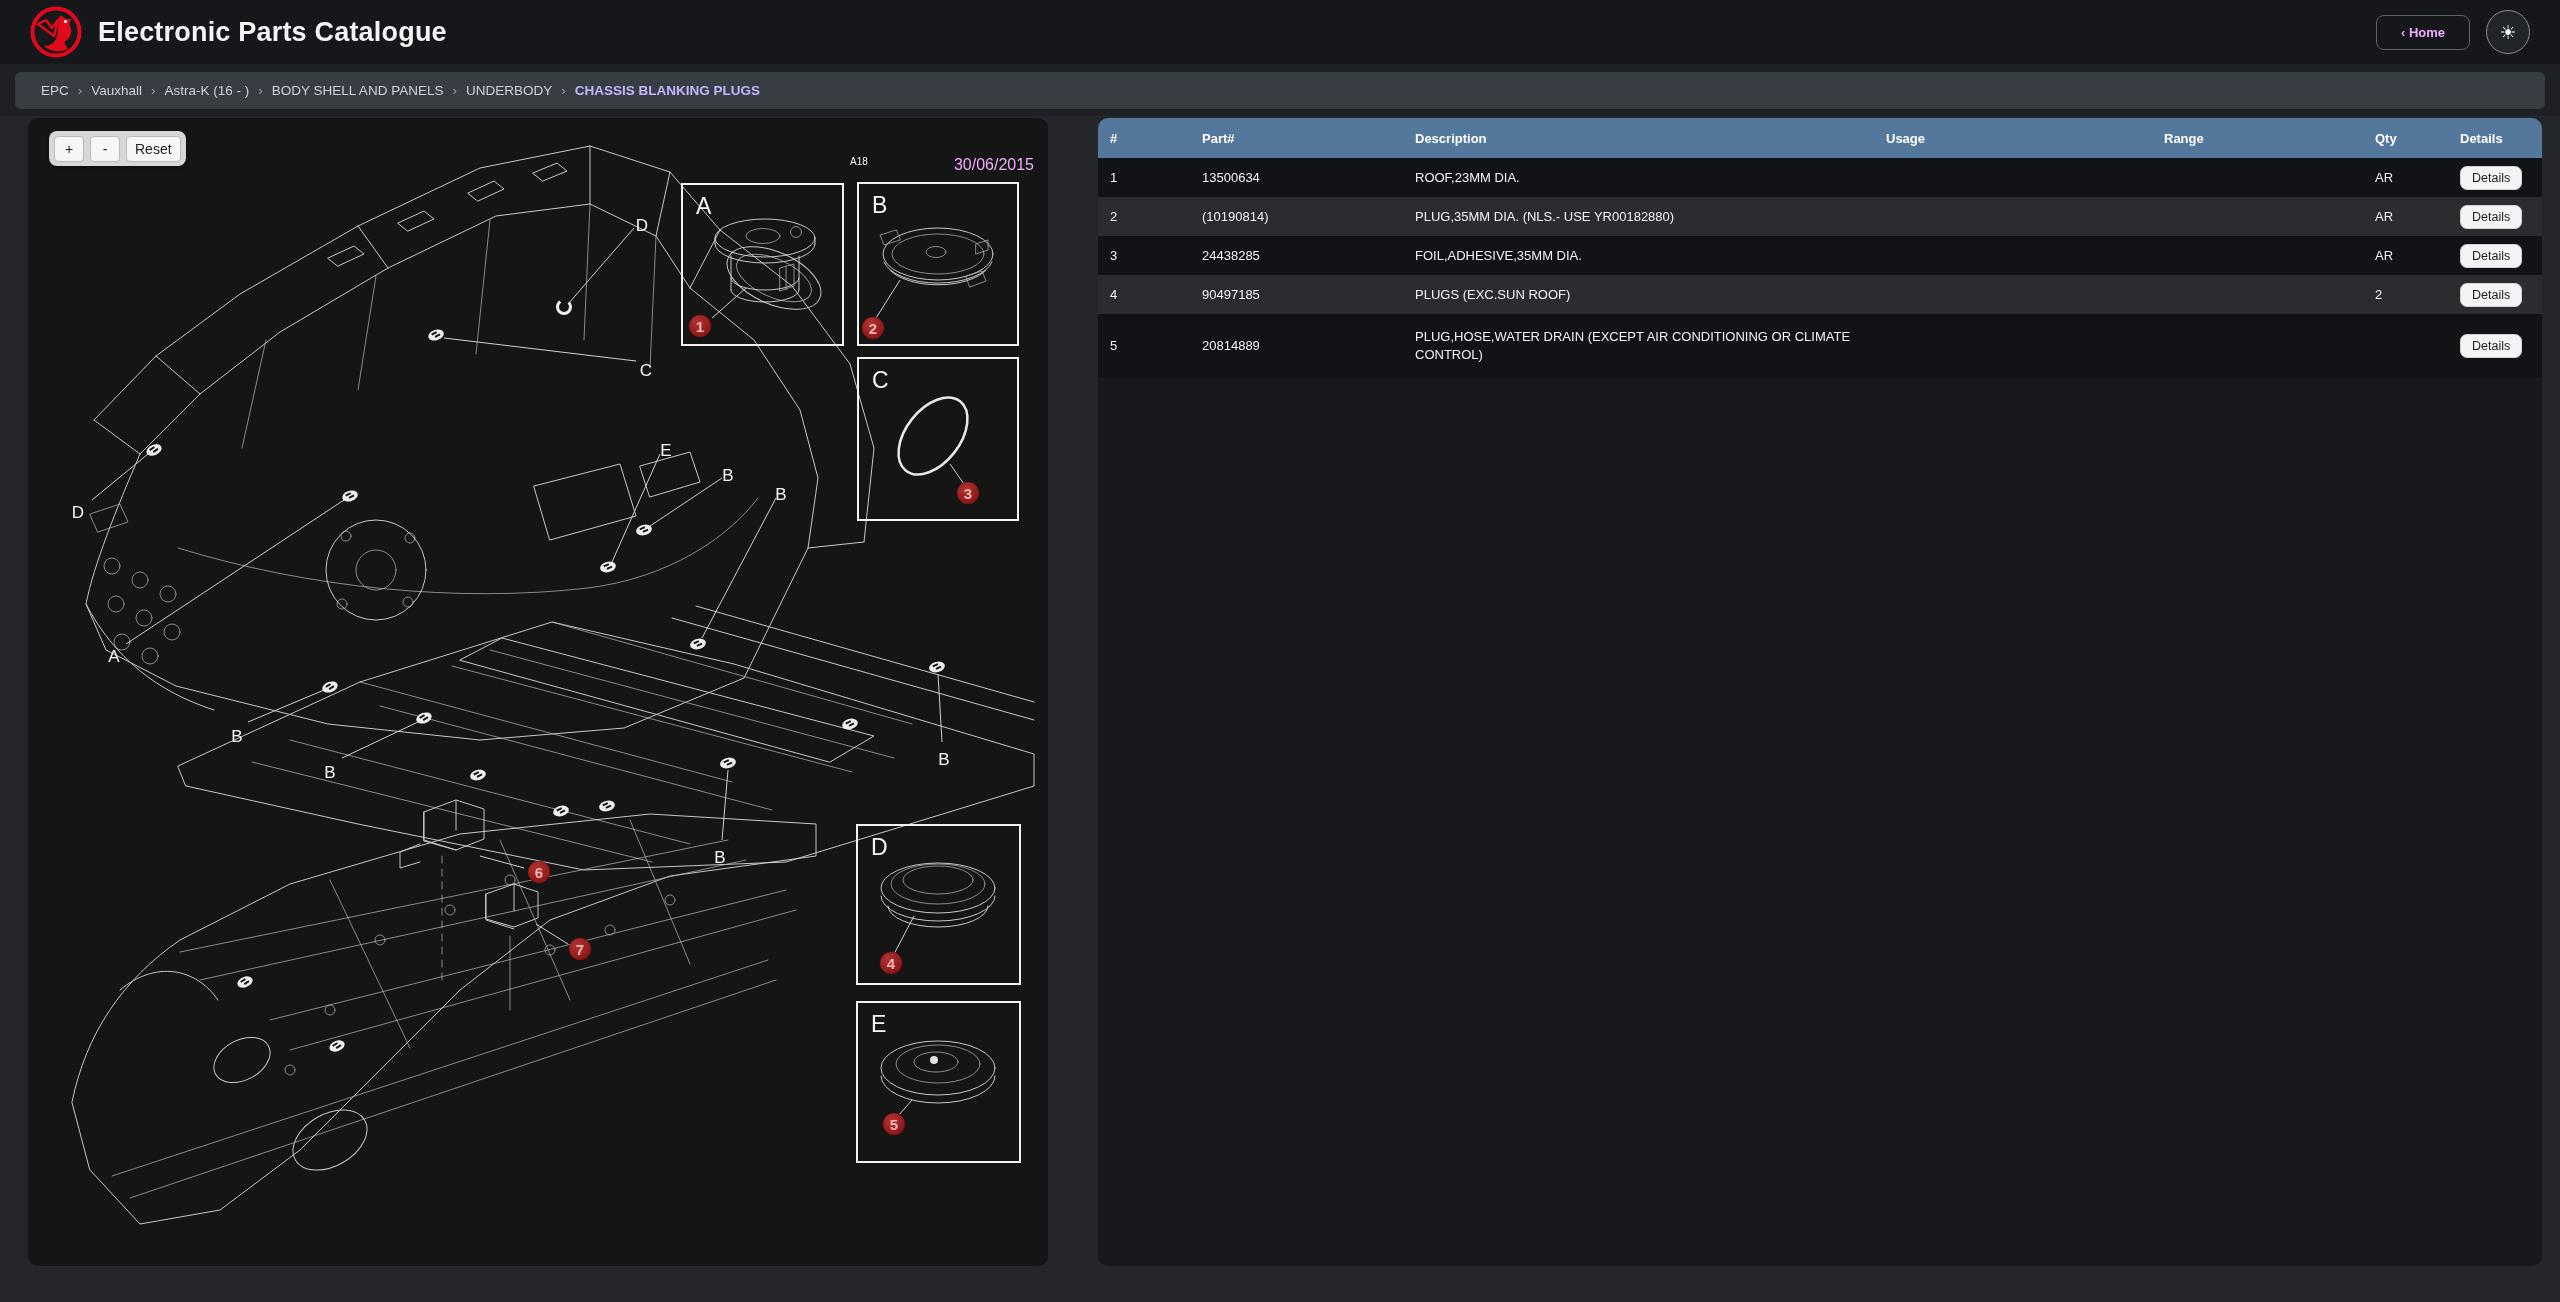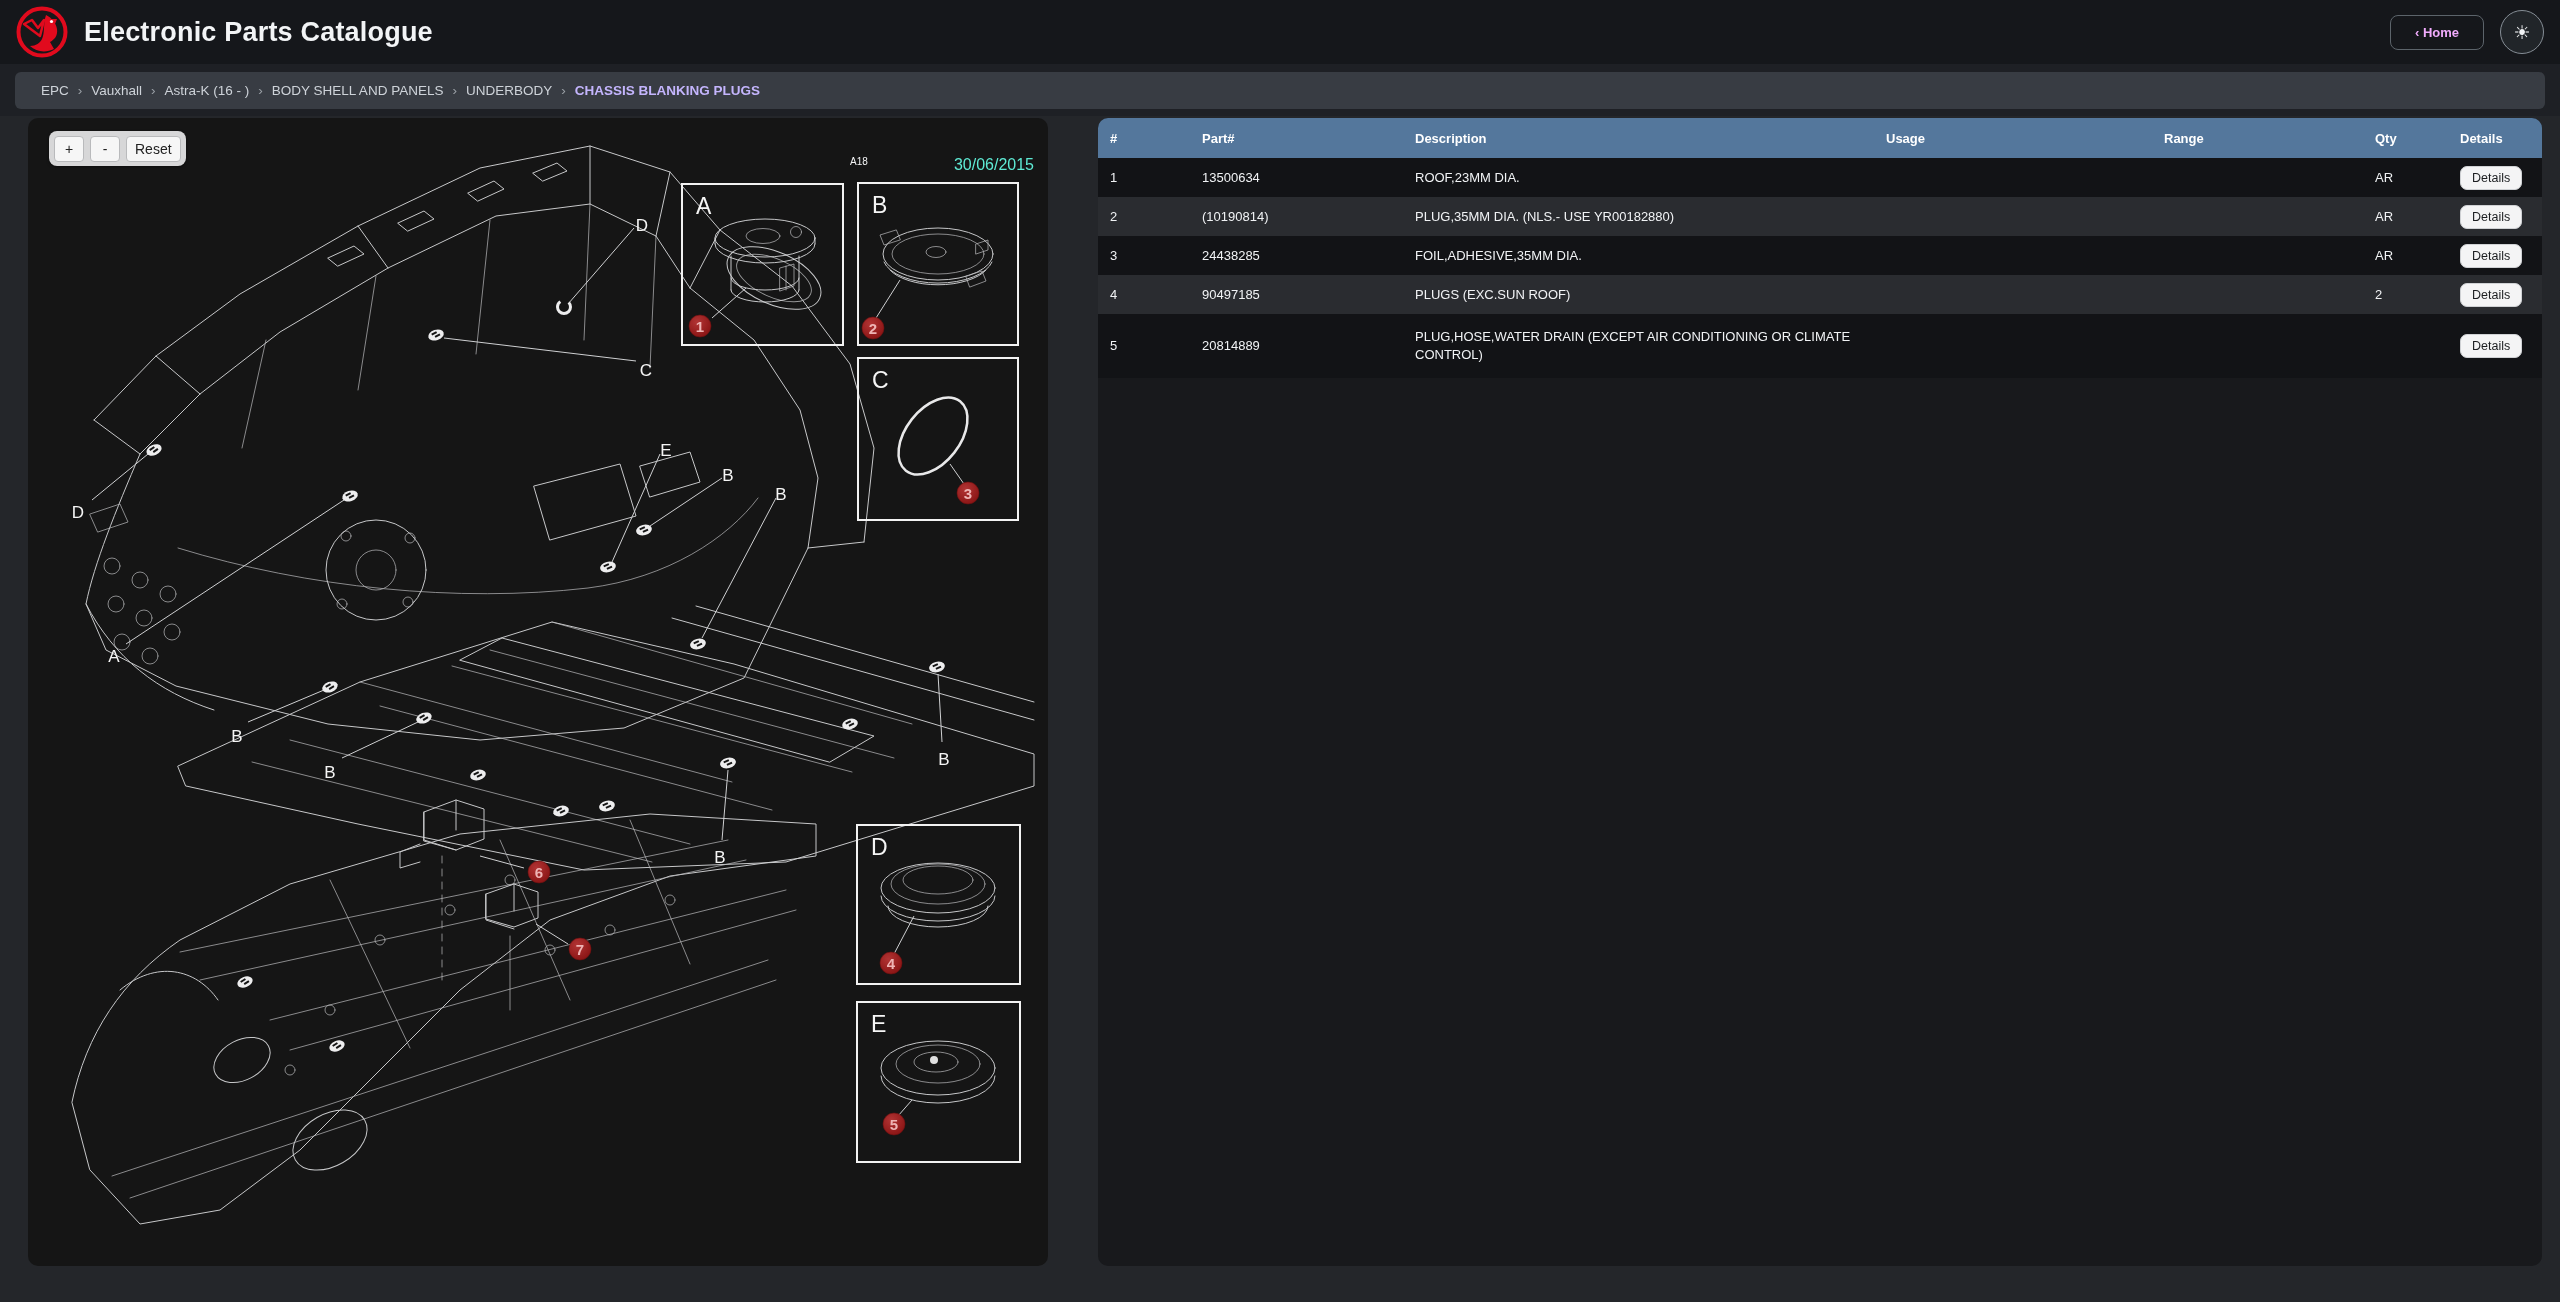--- a/index.html
+++ b/index.html
@@ -1,21 +1,21 @@
 <!DOCTYPE html>
 <html><head>
 <meta charset="utf-8">
 <style>
   html,body{margin:0;padding:0;background:#24262a;}
   .app{position:relative;width:2560px;height:1302px;background:#24262a;
        font-family:"Liberation Sans",sans-serif;color:#e9ecef;overflow:hidden;}
 
   
   .topbar{position:absolute;left:0;top:0;width:2560px;height:64px;background:#15171b;
-          display:flex;align-items:center;padding:0 16px;box-sizing:border-box;}
+          display:flex;align-items:center;padding:0 30px;box-sizing:border-box;}
   .logo{width:52px;height:52px;flex:0 0 auto;}
   .app-title{margin-left:16px;font-size:27px;font-weight:bold;color:#f2f4f6;letter-spacing:.2px;}
   .home-btn{margin-left:auto;background:transparent;border:1.5px solid #5c646b;border-radius:8px;
             color:#f0abfc;font-size:13px;font-weight:bold;padding:9px 24px;cursor:pointer;
             font-family:"Liberation Sans",sans-serif;text-align:right;}
   .theme-btn{margin-left:16px;width:44px;height:44px;border-radius:50%;border:1.5px solid #868e96;
              background:#212529;color:#f1f3f5;font-size:19px;display:flex;align-items:center;
              justify-content:center;cursor:pointer;}
 
   
@@ -31,21 +31,21 @@
   
   .diagram-panel{position:absolute;left:28px;top:118px;width:1020px;height:1148px;
                  background:#151515;border-radius:10px;}
   .zoom-controls{position:absolute;left:21px;top:13px;height:35px;background:#d7d7d8;
                  border-radius:8px;display:flex;align-items:center;padding:0 5px;gap:6px;
                  box-shadow:0 1px 3px rgba(0,0,0,.5);z-index:3;}
   .zoom-btn{background:#f6f6f6;border:1px solid #b9babc;border-radius:4px;color:#222;
             font-size:14px;height:26px;min-width:30px;padding:0 8px;cursor:pointer;
             font-family:"Liberation Sans",sans-serif;}
   .sheet-code{position:absolute;left:822px;top:38px;font-size:10px;color:#f4f5f6;z-index:3;}
-  .sheet-date{position:absolute;right:14px;top:38px;font-size:16px;color:#5eead4;z-index:3;}
+  .sheet-date{position:absolute;right:14px;top:38px;font-size:16px;color:#f0abfc;z-index:3;}
   .drawing-svg{position:absolute;left:0;top:0;width:1020px;height:1148px;}
 
   
   .table-panel{position:absolute;left:1098px;top:118px;width:1444px;height:1148px;
                background:#18191c;border-radius:10px;}
   table.parts{position:absolute;left:0;top:0;width:1444px;border-collapse:separate;border-spacing:0;
               table-layout:fixed;font-size:13px;}
   table.parts th{background:#54779c;color:#ffffff;font-weight:bold;text-align:left;height:40px;
                  padding:0 0 0 12px;font-size:13px;}
   table.parts th.c-num{border-top-left-radius:10px;}

